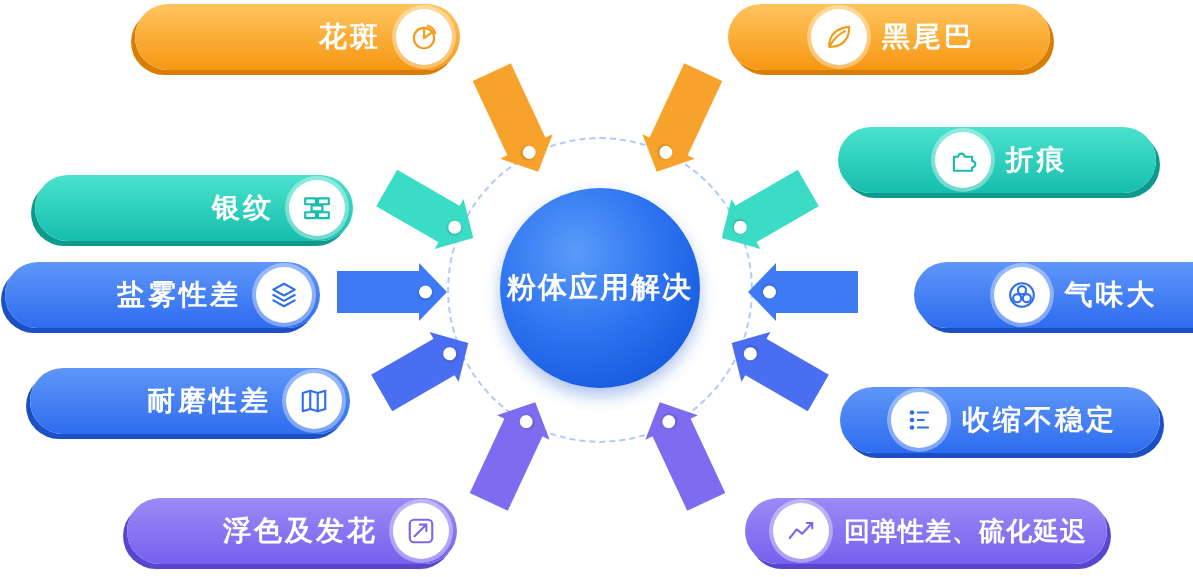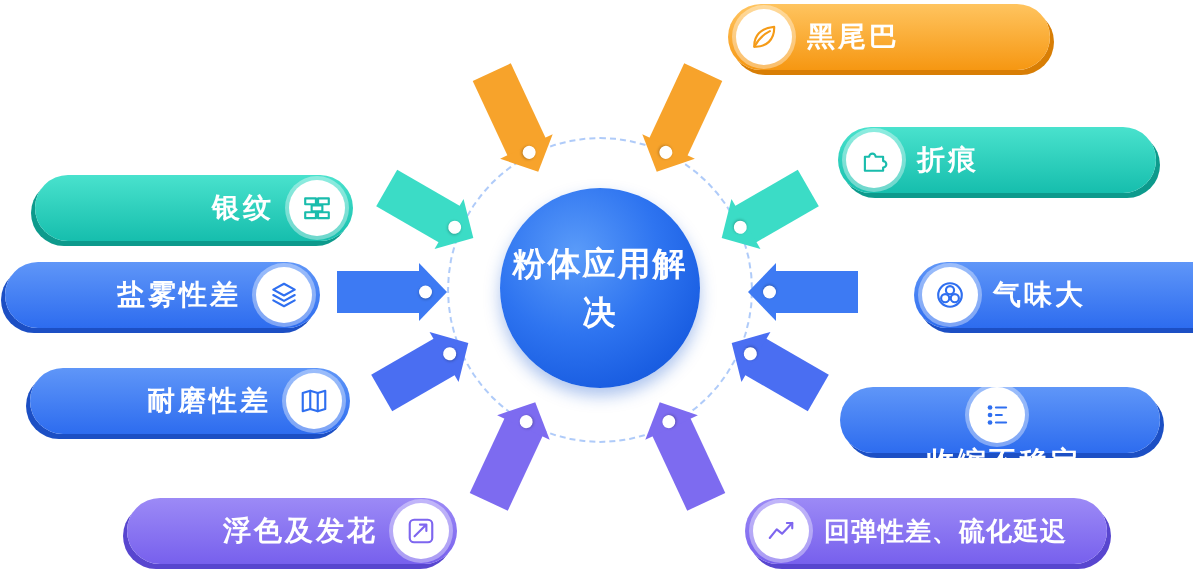--- a/index.html
+++ b/index.html
@@ -36,33 +36,33 @@
     background:#ffffff; box-shadow:0 1px 3px rgba(0,0,0,0.28);
   }
 
   
   .center-circle {
     position:absolute; left:500px; top:188px; width:200px; height:200px;
     border-radius:50%;
     background:radial-gradient(circle at 38% 32%, #5a9bf9 0%, #2e74f0 45%, #1a5ee2 75%, #1253cd 100%);
     box-shadow:0 8px 16px rgba(21,85,207,0.35);
     display:flex; align-items:center; justify-content:center;
-    color:#ffffff; font-weight:bold; font-size:33px; letter-spacing:2px;
+    color:#ffffff; font-weight:bold; font-size:29px; letter-spacing:2px;
     line-height:1.5; text-align:center; z-index:5;
   }
 
   
   .pill {
     position:absolute; height:66px; border-radius:40px;
     display:flex; align-items:center;
     background:linear-gradient(180deg, var(--g1), var(--g2));
     z-index:3;
   }
   .pill.left  { justify-content:flex-end; padding-right:8px;  box-shadow:-4px 5px 0 var(--lip); }
-  .pill.right { justify-content:flex-start; padding-left:8px; box-shadow:4px 5px 0 var(--lip); }
+  .pill.right { justify-content:center; padding-left:8px; box-shadow:4px 5px 0 var(--lip); }
   .pill .label {
     color:#ffffff; font-weight:bold; font-size:28px; letter-spacing:3px; white-space:nowrap;
   }
   .pill.compact .label { font-size:26px; letter-spacing:1px; }
   .pill .badge {
     width:56px; height:56px; border-radius:50%; background:#ffffff; flex:0 0 auto;
     display:flex; align-items:center; justify-content:center;
     box-shadow:0 0 0 4px rgba(255,255,255,0.38);
   }
   .pill.left  .badge { margin-left:15px; }
@@ -133,20 +133,30 @@
   <div class="arrow" style="left:628px;top:429px;width:110px;--c:#7d6bf0;transform:rotate(245deg)">
     <span class="bar"></span>
       <span class="head"></span>
     <span class="dot"></span>
   </div>
 
   <div class="center-circle">
     <span>粉体应用解决</span>
   </div>
 
+  <div class="pill left t-orange" style="left:135px;top:4px;width:325px;">
+    <span class="label">花斑</span>
+    <span class="badge">
+      <svg viewBox="0 0 28 28" fill="none" stroke="currentColor" stroke-width="2" stroke-linecap="round" stroke-linejoin="round">
+        <circle cx="14" cy="15" r="9.5"></circle>
+        <path d="M14 15 V5.5 M14 15 L22 9.5"></path>
+        <path d="M17.5 3.5 a10.5 10.5 0 0 1 7 7"></path>
+      </svg>
+    </span>
+  </div>
 
   <div class="pill right t-orange" style="left:728px;top:4px;width:322px;">
     <span class="badge">
       <svg viewBox="0 0 28 28" fill="none" stroke="currentColor" stroke-width="2" stroke-linecap="round" stroke-linejoin="round">
         <path d="M5 23 C4.5 13.5 10.5 5.5 23.5 4.5 C24 16.5 16 23.8 5 23 Z"></path>
         <path d="M5 23 C8.5 16.5 13.5 11.5 19.5 8.5"></path>
       </svg>
     </span>
     <span class="label">黑尾巴</span>
   </div>
@@ -199,21 +209,21 @@
   <div class="pill left t-blue" style="left:30px;top:368px;width:320px;">
     <span class="label">耐磨性差</span>
     <span class="badge">
       <svg viewBox="0 0 28 28" fill="none" stroke="currentColor" stroke-width="2" stroke-linecap="round" stroke-linejoin="round">
         <path d="M3.5 6.5 L10.5 4.5 L17.5 6.5 L24.5 4.5 V21.5 L17.5 23.5 L10.5 21.5 L3.5 23.5 Z"></path>
         <path d="M10.5 4.5 V21.5 M17.5 6.5 V23.5"></path>
       </svg>
     </span>
   </div>
 
-  <div class="pill right t-blue" style="left:840px;top:387px;width:320px;flex-direction:column;">
+  <div class="pill right t-blue" style="left:840px;top:387px;width:320px;">
     <span class="badge">
       <svg viewBox="0 0 28 28" fill="none" stroke="currentColor" stroke-width="2" stroke-linecap="round">
         <circle cx="7.5" cy="7" r="2.2" fill="currentColor" stroke="none"></circle>
         <circle cx="7.5" cy="14" r="2.2" fill="currentColor" stroke="none"></circle>
         <circle cx="7.5" cy="21" r="2.2" fill="currentColor" stroke="none"></circle>
         <path d="M13 7 H22.5 M13 14 H18.5 M13 21 H22.5"></path>
       </svg>
     </span>
     <span class="label">收缩不稳定</span>
   </div>

